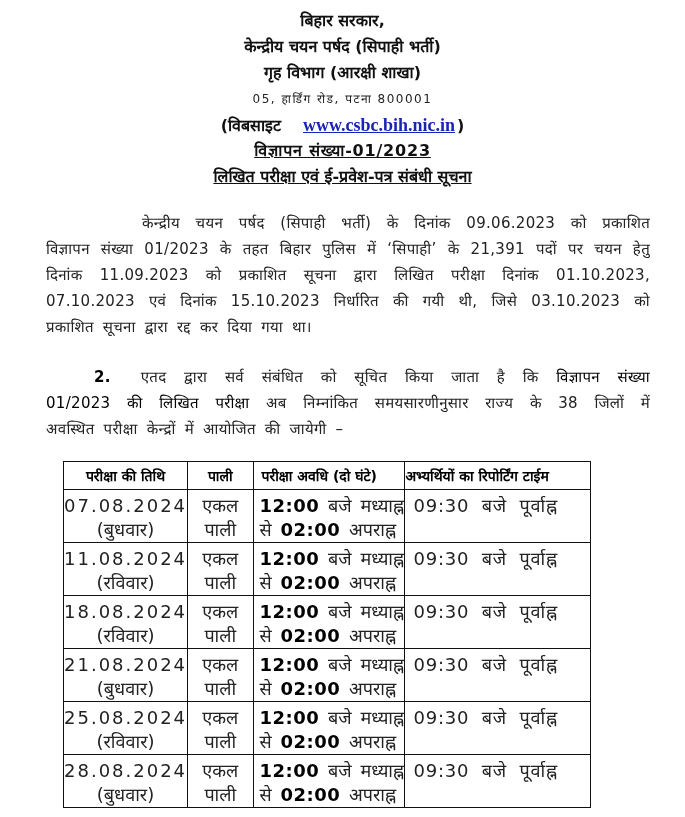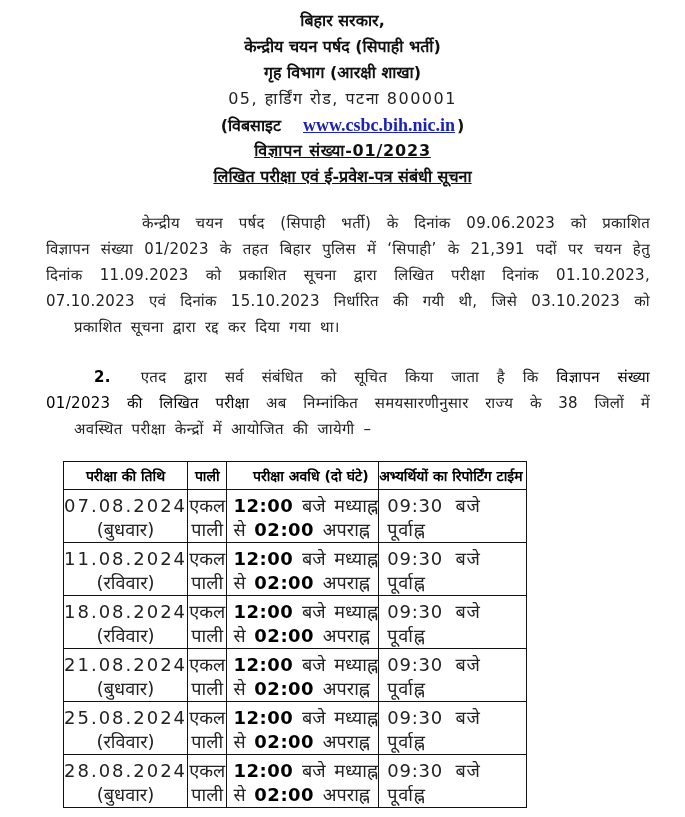--- a/index.html
+++ b/index.html
@@ -25,21 +25,21 @@
     display: block;
     height: 26px;
     line-height: 26px;
     white-space: nowrap;
   }
   .hbold {
     font-weight: bold;
     font-size: 16px;
   }
   .haddr {
-    font-size: 16px;
+    font-size: 12px;
     letter-spacing: 1.5px;
     color: #222;
   }
   .hweb {
     font-weight: bold;
     font-size: 16px;
   }
   .hweb .url {
     font-family: "Liberation Serif", "DejaVu Serif", serif;
     color: #1a22b8;
@@ -69,32 +69,31 @@
   .para .line {
     display: block;
     text-align: justify;
     text-align-last: justify;
     white-space: nowrap;
     letter-spacing: 0.3px;
     word-spacing: 4px;
   }
   .para .line.last {
     text-align-last: left;
-    margin-left: 28px;
   }
   .para .indent1 { padding-left: 96px; }
   .para .indent2 { padding-left: 48px; }
   .b { font-weight: normal; color: #000000; }
   .pnum { font-weight: bold; margin-right: 30px; color: #000; }
 
   table.sched {
     position: absolute;
     top: 461px;
     left: 63px;
-    width: 464px;
+    width: 528px;
     border-collapse: collapse;
   }
   table.sched th, table.sched td {
     border: 1.5px solid #111;
   }
   table.sched th {
     height: 28px;
     font-size: 14px;
     font-weight: bold;
     text-align: center;
@@ -146,21 +145,21 @@
   <span class="line indent2"><span class="pnum">2.</span><span>एतद द्वारा सर्व संबंधित को सूचित किया जाता है कि</span> <span class="b">विज्ञापन संख्या</span></span>
   <span class="line"><span class="b">01/2023 की लिखित परीक्षा</span> <span>अब निम्नांकित समयसारणीनुसार  राज्य के 38 जिलों में</span></span>
   <span class="line last">अवस्थित परीक्षा केन्द्रों में आयोजित की जायेगी –</span>
 </div>
 
 <table class="sched">
   <thead>
     <tr>
       <th class="c-date">परीक्षा की तिथि</th>
       <th class="c-shift">पाली</th>
-      <th class="c-dur" style="text-align:center;padding-left:16px">परीक्षा अवधि (दो घंटे)</th>
+      <th class="c-dur" style="text-align:left;padding-left:8px">परीक्षा अवधि (दो घंटे)</th>
       <th class="c-rep" style="text-align:left;padding-left:0">अभ्यर्थियों का रिपोर्टिंग टाईम</th>
     </tr>
   </thead>
   <tbody id="sched-body">
       <tr>
         <td class="c-date">
           <span class="date-val">07.08.2024</span>
           <span class="day-val">(बुधवार)</span>
         </td>
         <td class="c-shift">एकल पाली</td>

